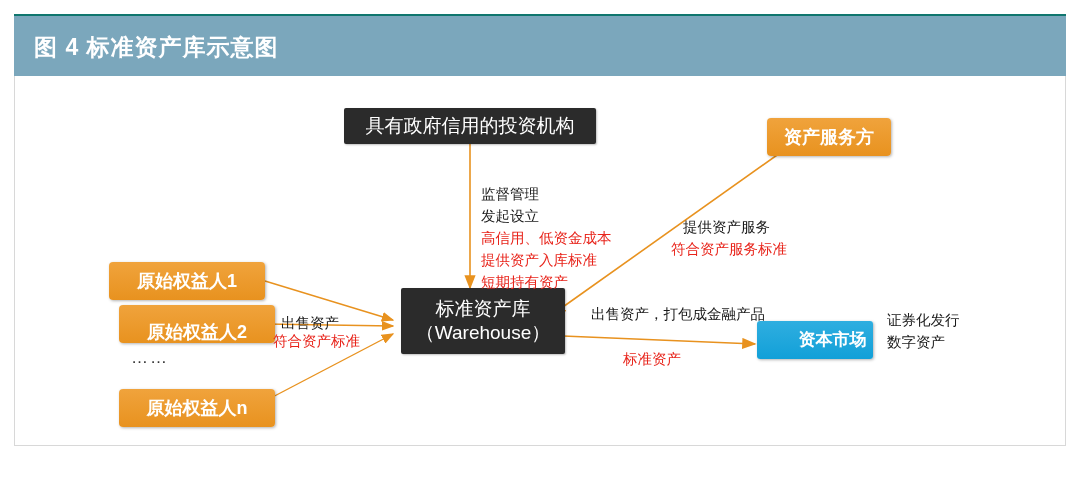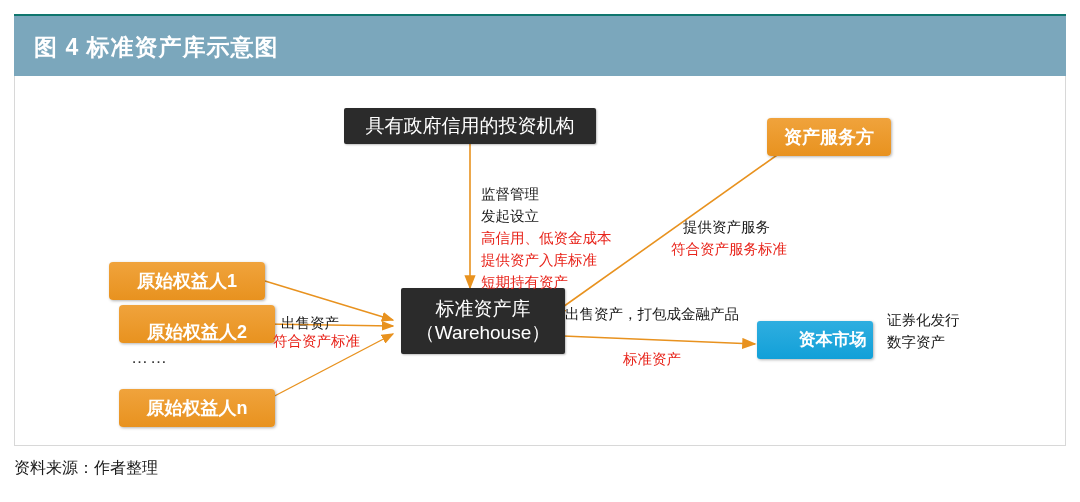--- a/index.html
+++ b/index.html
@@ -185,29 +185,28 @@
       <div>符合资产服务标准</div>
     </div>
 
     <div class="label label-black" style="left:266px; top:217px;margin-top:20px;">
       <div>出售资产</div>
     </div>
     <div class="label label-red" style="left:258px; top:255px;">
       <div>符合资产标准</div>
     </div>
 
-    <div class="label label-black" style="left:550px; top:228px;">
+    <div class="label label-black" style="left:576px; top:228px;">
       <div>出售资产，打包成金融产品</div>
     </div>
     <div class="label label-red" style="left:608px; top:273px;">
       <div>标准资产</div>
     </div>
 
     <div class="label label-black" style="left:872px; top:234px;">
       <div>证券化发行</div>
       <div>数字资产</div>
     </div>
 
   </div>
 
-  <div id="source-note">资料来源：作者整理</div>
 
 </div>
 
 </body></html>

